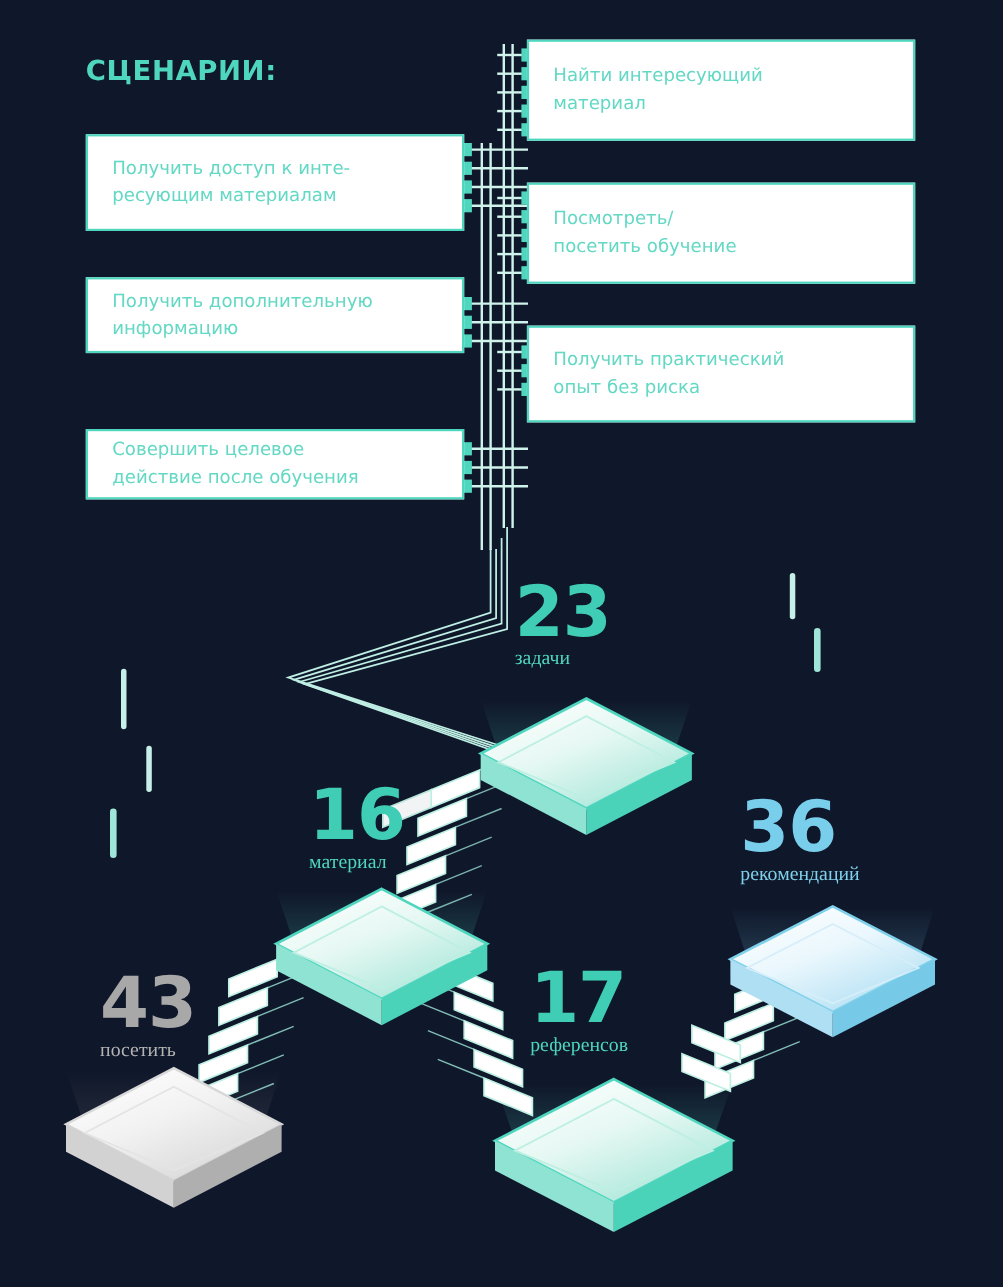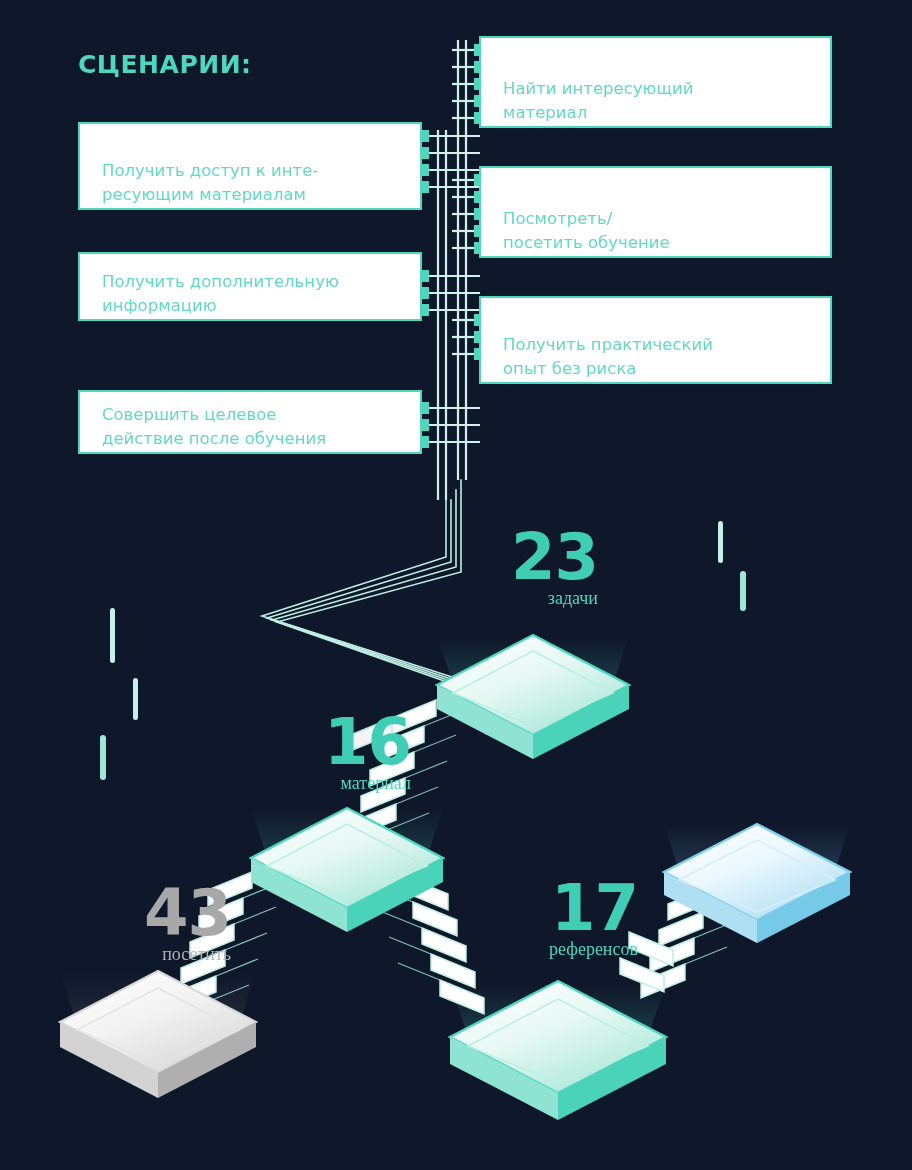--- a/index.html
+++ b/index.html
@@ -37,37 +37,37 @@
     font-family: "DejaVu Sans", "Liberation Sans", sans-serif;
   }
 
   
   .sbox {
     position: absolute;
     box-sizing: border-box;
     border: 2.5px solid #4ED6BE;
     background: #ffffff;
     display: flex;
-    align-items: flex-end;
+    align-items: center;
     z-index: 5;
   }
   .sbox-text {
     color: #63D8C4;
     font-size: 16.5px;
     line-height: 1.5;
     padding-left: 22px;
     padding-right: 12px;
     white-space: pre-line;
     font-family: "DejaVu Sans", "Liberation Sans", sans-serif;
   }
 
   
   .stat {
     position: absolute;
-    text-align: right;
+    text-align: left;
     z-index: 8;
   }
   .stat-num {
     font-size: 64px;
     font-weight: bold;
     line-height: 0.95;
     letter-spacing: -1px;
     font-family: "DejaVu Sans", "Liberation Sans", sans-serif;
   }
   .stat-label {
@@ -389,14 +389,18 @@
   <div class="stat c-gray" style="left:91px; top:883px; width:140px;">
     <div class="stat-num">43</div>
     <div class="stat-label">посетить</div>
   </div>
 
   <div class="stat c-teal" style="left:482px; top:878px; width:156px;">
     <div class="stat-num">17</div>
     <div class="stat-label">референсов</div>
   </div>
 
+  <div class="stat c-blue" style="left:673px; top:723px; width:172px;">
+    <div class="stat-num">36</div>
+    <div class="stat-label">рекомендаций</div>
+  </div>
 
 </div>
 
 </body></html>

